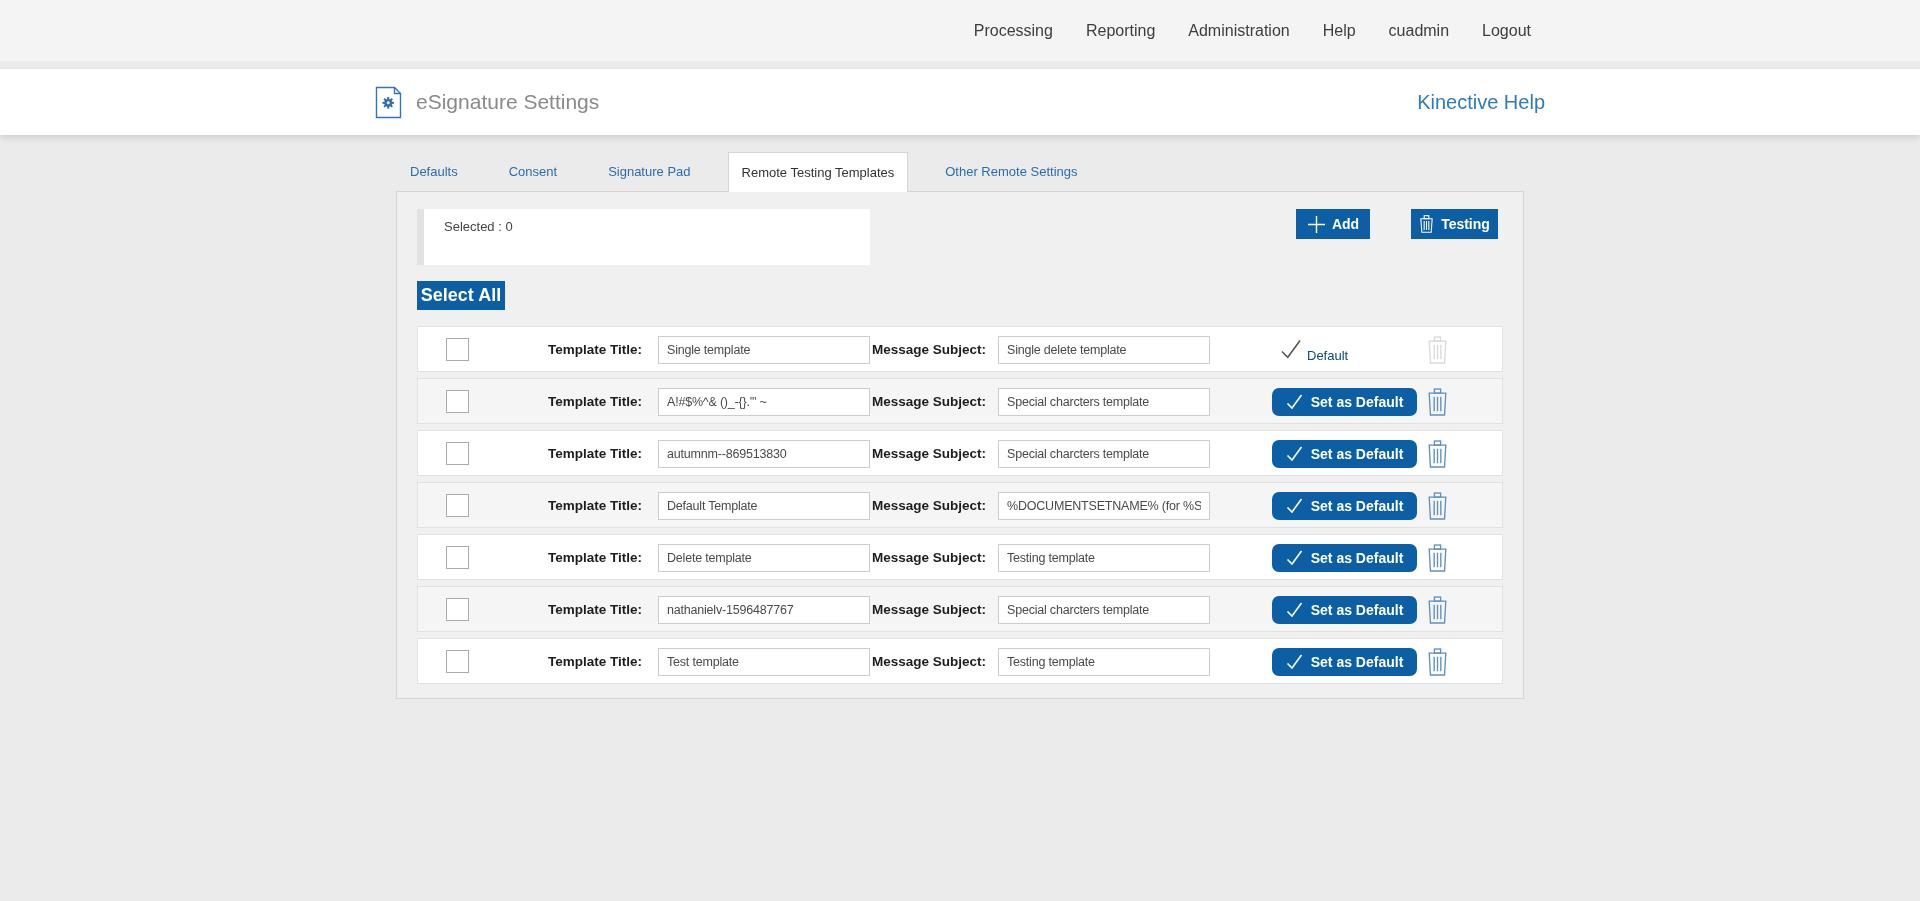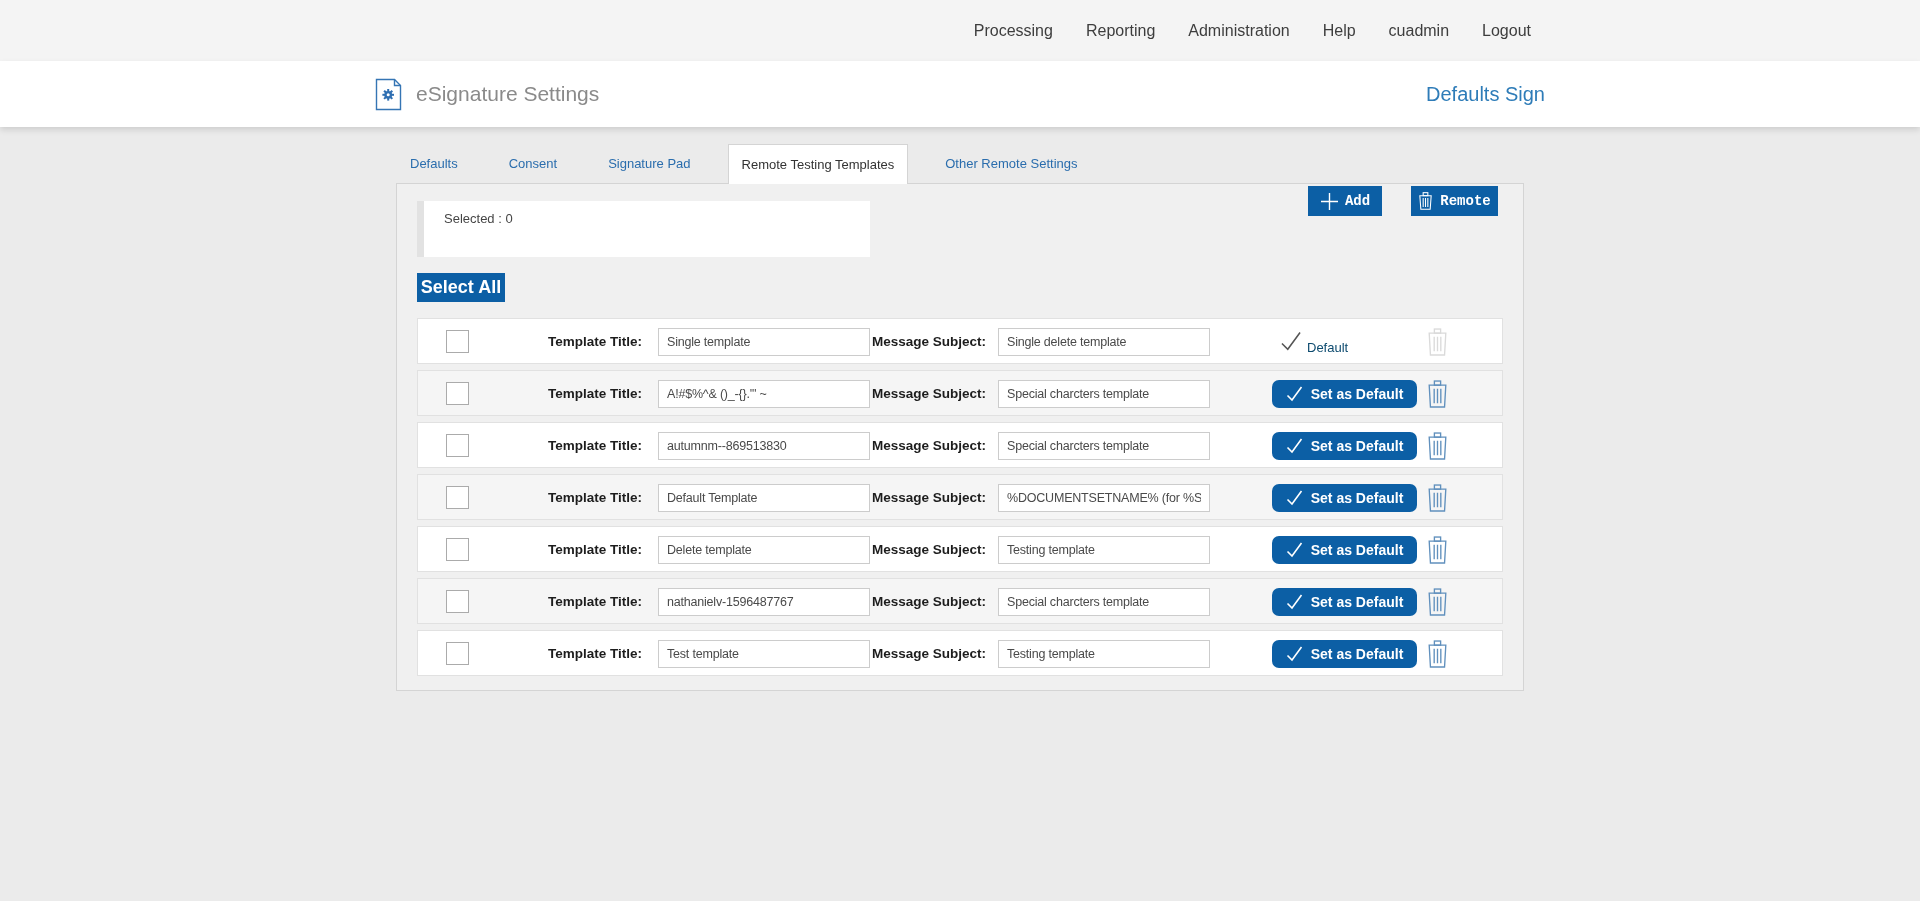--- a/index.html
+++ b/index.html
@@ -2,32 +2,32 @@
 <html><head>
 <meta charset="utf-8">
 <style>
 *{box-sizing:border-box;margin:0;padding:0}
 html,body{width:1920px;height:901px;}
 body{font-family:"Liberation Sans",sans-serif;background:#ebebeb;overflow:hidden;}
 .topbar{height:61px;background:#f4f4f4;}
 .topbar-inner{width:1170px;margin:0 auto;height:100%;display:flex;justify-content:flex-end;align-items:center;gap:33px;padding-right:14px;}
 .nav-item{font-size:16px;color:#3d3d3d;cursor:pointer;}
 .header{height:66px;background:#fff;box-shadow:0 3px 6px rgba(0,0,0,.12);position:relative;z-index:5;}
-.header-inner{width:1170px;margin:0 auto;height:100%;display:flex;align-items:center;}
+.header-inner{width:1170px;margin:8px auto;height:100%;display:flex;align-items:center;}
 .doc-icon{margin-right:14px;display:flex;}
 .page-title{font-size:21px;color:#8a8a8a;font-weight:400;}
 .brand{margin-left:auto;font-size:20px;color:#2e7cb8;}
 .main{width:1128px;margin:0 auto;padding-top:16px;}
 .tabs{display:flex;align-items:flex-end;height:40px;position:relative;z-index:2;gap:23px;}
 .tab{font-size:13px;color:#2a6dad;padding:0 14px;line-height:39px;cursor:pointer;white-space:nowrap;}
 .tab.active{background:#fff;border:1px solid #d4d4d4;border-bottom:none;color:#333;height:40px;padding:0 13px;position:relative;margin-bottom:-1px;}
 .panel{background:#f0f0f0;border:1px solid #d4d4d4;height:508px;position:relative;}
 .info-box{position:absolute;left:20px;top:17px;width:453px;height:56px;background:#fff;border-left:7px solid #e2e2e2;padding:6px 0 0 20px;}
 .info-line{font-size:13px;color:#454545;line-height:24px;}
-.actions{position:absolute;right:25px;top:2px;display:flex;gap:29px;font-family:Liberation Mono, monospace;}
+.actions{position:absolute;right:25px;top:17px;display:flex;gap:41px;}
 .btn{background:#0c5fa5;color:#fff;border:none;display:flex;align-items:center;justify-content:center;font-size:14px;font-weight:bold;cursor:pointer;font-family:inherit;}
 .btn-add{width:74px;height:30px;gap:6px;}
 .btn-delete{width:87px;height:30px;gap:7px;}
 .btn-select-all{position:absolute;left:20px;top:89px;width:88px;height:29px;font-size:18px;}
 .rows{position:absolute;left:20px;top:134px;width:1086px;}
 .row{height:46px;background:#fff;border:1px solid #e1e1e1;margin-bottom:6px;position:relative;}
 .row.alt{background:#f5f5f5;}
 .checkbox{position:absolute;left:28px;top:11px;width:23px;height:23px;background:#fff;border:1px solid #ababab;}
 .lbl{position:absolute;font-size:13.5px;font-weight:bold;color:#1d1d1d;top:15px;white-space:nowrap;}
 .lbl-title{left:124px;width:100px;text-align:right;}
@@ -71,21 +71,21 @@
             <rect x="12.2" y="11" width="2" height="2.6" transform="rotate(45 13.2 16.8)"></rect>
             <rect x="12.2" y="20" width="2" height="2.6" transform="rotate(45 13.2 16.8)"></rect>
             <rect x="7.4" y="15.8" width="2.6" height="2" transform="rotate(45 13.2 16.8)"></rect>
             <rect x="16.4" y="15.8" width="2.6" height="2" transform="rotate(45 13.2 16.8)"></rect>
           </g>
         </g>
         <circle cx="13.2" cy="16.8" r="1.5" fill="#fff"></circle>
       </svg>
     </span>
     <h1 class="page-title">eSignature Settings</h1>
-    <div class="brand">Defaults Sign</div>
+    <div class="brand">Kinective Help</div>
   </div>
 </div>
 
 <div class="main">
   <div class="tabs" id="tabs-container">
       <div class="tab">Defaults</div>
       <div class="tab">Consent</div>
       <div class="tab">Signature Pad</div>
       <div class="tab active">Remote Testing Templates</div>
       <div class="tab">Other Remote Settings</div>
@@ -100,21 +100,21 @@
             <path d="M9.5 1 V18 M1 9.5 H18" stroke="#fff" stroke-width="1.4" fill="none"></path>
           </svg>
         <span>Add</span>
       </button>
       <button class="btn btn-delete">
         <svg width="15" height="18" viewBox="0 0 22 27">
           <rect x="7.5" y="1" width="7" height="4.5" fill="none" stroke="#fff" stroke-width="1.6"></rect>
           <path d="M2.5 5.5 H19.5 L18 26 H4 Z" fill="none" stroke="#fff" stroke-width="1.6"></path>
           <path d="M7.5 9 V22.5 M11 9 V22.5 M14.5 9 V22.5" stroke="#fff" stroke-width="1.6" fill="none"></path>
         </svg>
-        <span>Remote</span>
+        <span>Testing</span>
       </button>
     </div>
     <button class="btn btn-select-all">Select All</button>
     <div class="rows" id="rows-container">
         <div class="row">
     <span class="checkbox"></span>
     <span class="lbl lbl-title">Template Title:</span>
     <input class="txt txt-title" value="Single template" style="">
     <span class="lbl lbl-subject">Message Subject:</span>
     <input class="txt txt-subject" value="Single delete template" style="">

